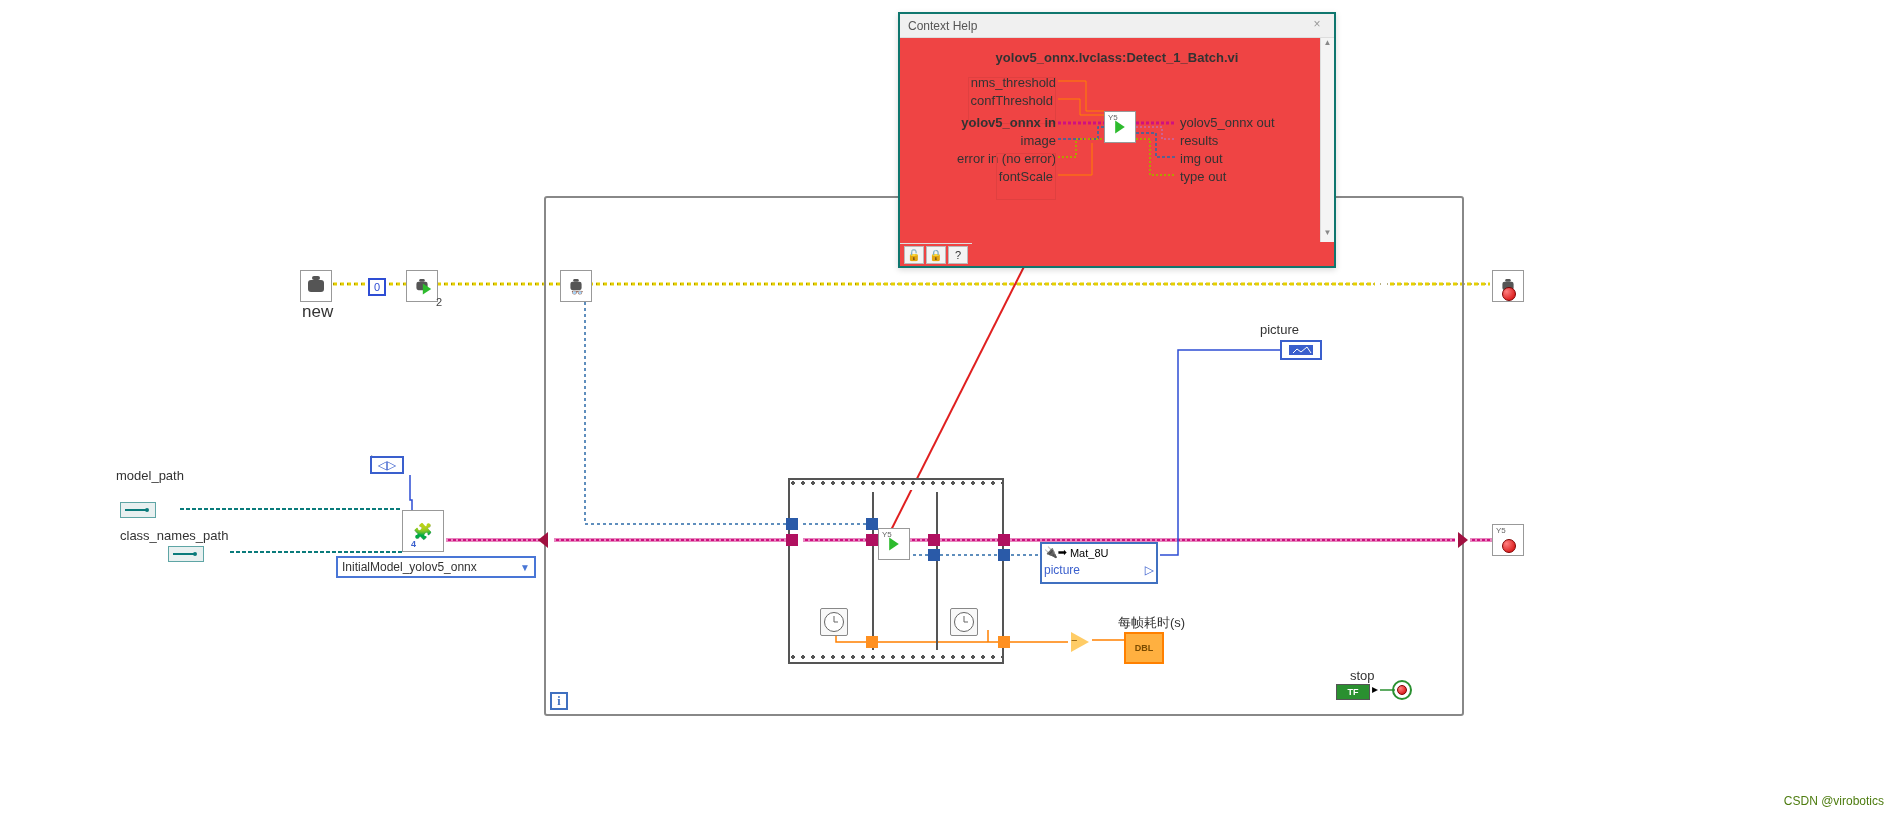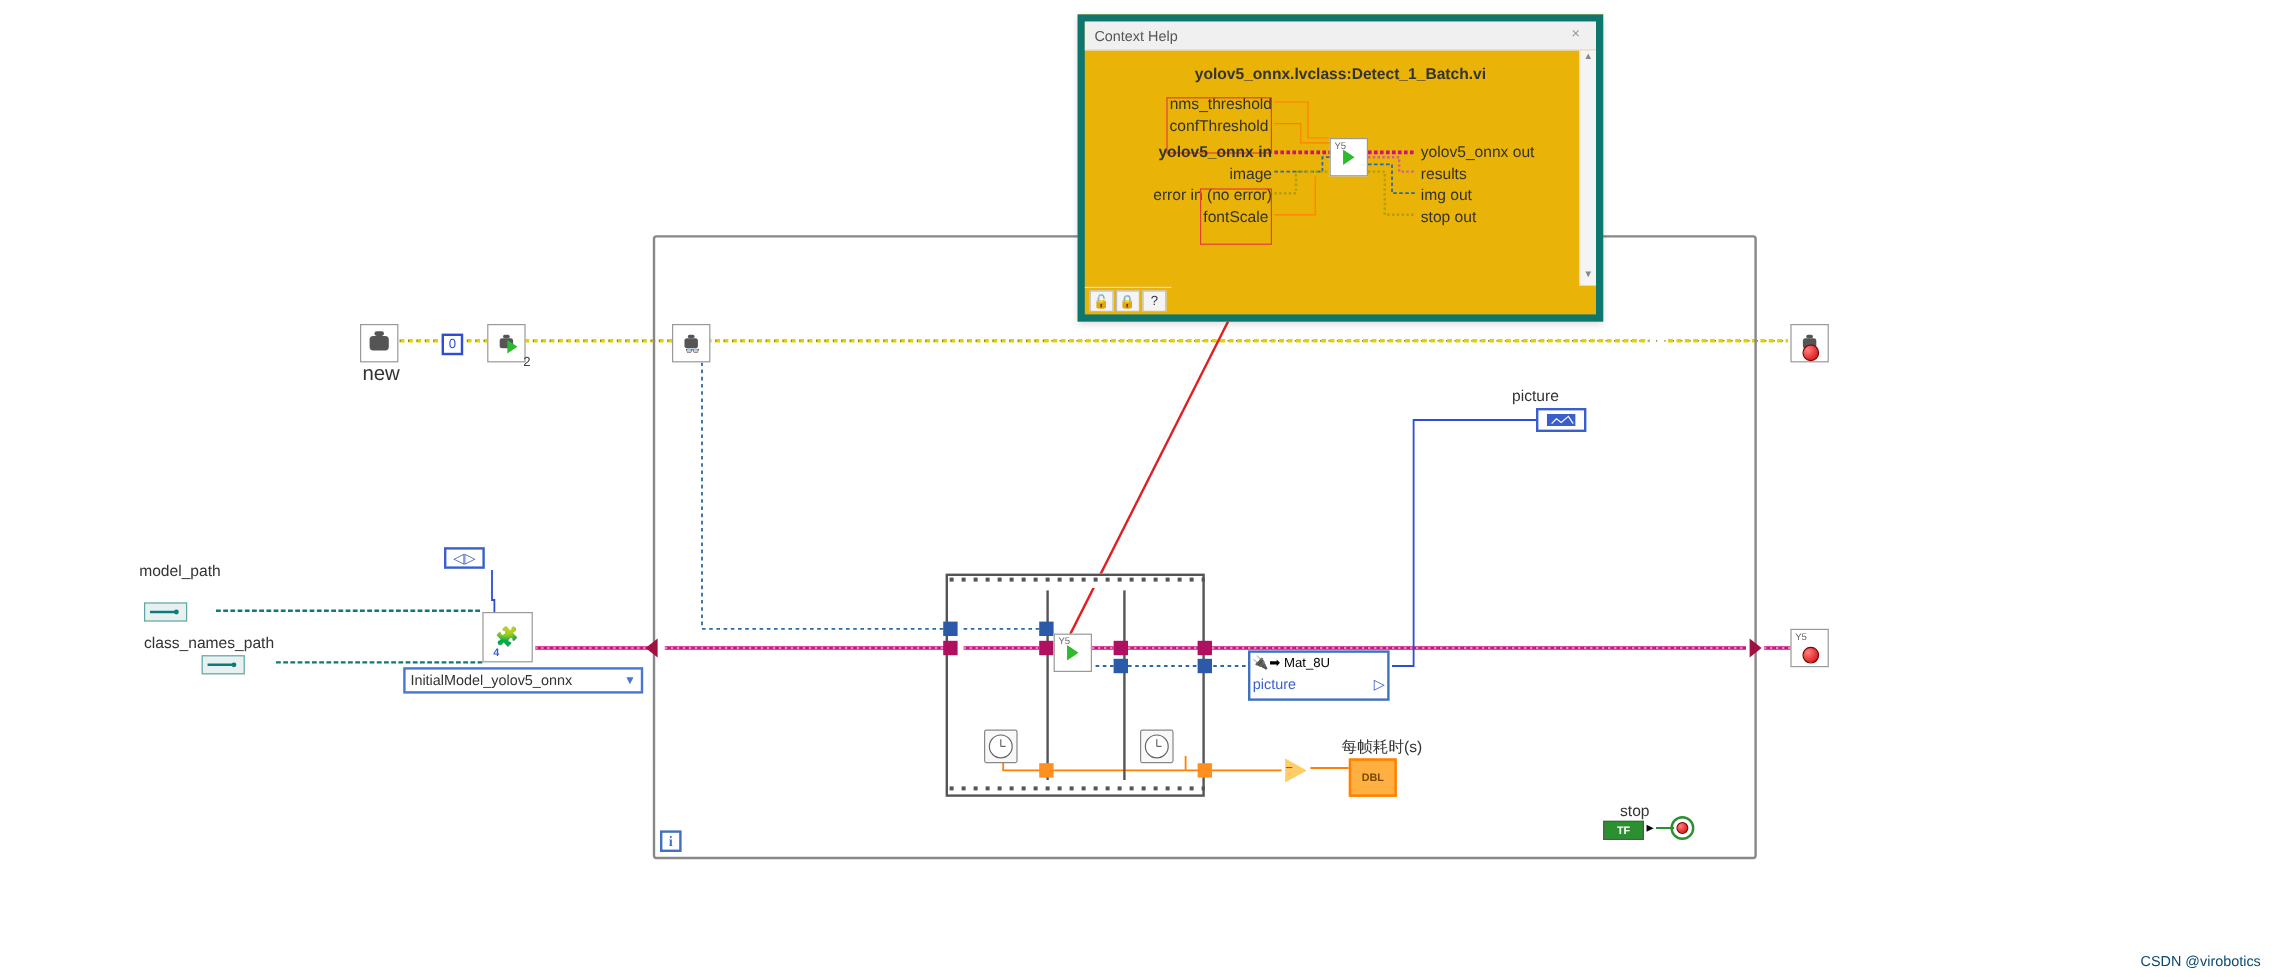--- a/index.html
+++ b/index.html
@@ -18,34 +18,34 @@
 .int-const{border:2px solid #2e4dd4;background:#fff;color:#2e4dd4;padding:1px 4px;font-size:11px}
 .loop-struct{border:2px solid #888;background:none}
 .shift-reg{width:0;height:0}
 .shift-left{border-top:8px solid transparent;border-bottom:8px solid transparent;border-right:10px solid #a01040}
 .shift-right{border-top:8px solid transparent;border-bottom:8px solid transparent;border-left:10px solid #a01040}
 .pink-tunnel{width:12px;height:12px;background:#b01060}
 .blue-tunnel{width:12px;height:12px;background:#2a5aa8}
 .film-holes{height:12px;background:#fff;background-image:radial-gradient(circle,#555 2px,transparent 2px);background-size:10px 10px;}
 .ring-ctrl{border:2px solid #4976d6;background:#fff;display:flex;align-items:center;padding:2px 4px;color:#333}
 .ring-arrow{color:#4976d6;font-size:10px}
-.help-window{border:6px solid #0f766e;background:#eab308;box-shadow:0 2px 6px rgba(0,0,0,0.15)}
+.help-window{border:2px solid #0f766e;background:#ef4444;box-shadow:0 2px 6px rgba(0,0,0,0.15)}
 .help-title-bar{background:#f0f0f0;border-bottom:1px solid #ddd;height:24px;display:flex;align-items:center;padding:0 8px;color:#555;font-size:12px}
 .help-close{margin-left:auto;width:18px;height:18px;text-align:center;color:#999;cursor:default}
 .help-body{padding:12px 16px;font-size:13px;color:#333;position:relative;height:calc(100% - 24px)}
 .help-toolbar{border-top:1px solid #ddd;padding:2px 4px;display:flex;gap:2px;position:absolute;bottom:0;left:0}
 .help-tool-btn{width:20px;height:18px;border:1px solid #bbb;background:#f4f4f4;display:flex;align-items:center;justify-content:center;font-size:11px}
 .red-box{border:1px solid #e04040;padding:15px 2px}
 .clock-icon{width:28px;height:28px;border:1px solid #888;background:#f8f8f8;display:flex;align-items:center;justify-content:center;border-radius:2px}
 .clock-face{width:20px;height:20px;border-radius:50%;border:1.5px solid #666;position:relative;background:#fff}
 .clock-face:before{content:"";position:absolute;top:50%;left:50%;width:1px;height:6px;background:#666;transform-origin:bottom;transform:translate(-50%,-100%) rotate(0)}
 .clock-face:after{content:"";position:absolute;top:50%;left:50%;width:1px;height:4px;background:#666;transform-origin:bottom;transform:translate(-50%,-100%) rotate(90deg)}
 .subtract-node{width:24px;height:24px;display:flex;align-items:center;justify-content:center}
 .subtract-tri{width:0;height:0;border-left:18px solid #ffcc66;border-top:10px solid transparent;border-bottom:10px solid transparent;position:relative}
-.watermark{color:#0c4a6e;font-size:12px}
+.watermark{color:#4d7c0f;font-size:12px}
 .iter-term{border:2px solid #4070c0;background:#fff;color:#4070c0;font-weight:bold;font-family:serif;width:18px;height:18px;display:flex;align-items:center;justify-content:center;font-size:12px}
 .pic-ind{border:2px solid #3a5fcd;width:42px;height:20px;background:#fff;display:flex;align-items:center;justify-content:center}
 .enum-ctrl{border:2px solid #3a5fcd;background:#fff;width:34px;height:18px;display:flex;align-items:center;justify-content:center}
 .xctl-box{border:2px solid #4070c0;background:#fff;padding:2px 4px;display:flex;align-items:center;gap:4px}
 svg.wire-layer{position:absolute;top:0;left:0;pointer-events:none}
 </style>
 </head>
 <body>
 
 <svg class="wire-layer" width="1904" height="814">
@@ -250,21 +250,21 @@
         <path d="M 142 100 H 176 V 68" stroke="#ff8000" stroke-width="1" fill="none"></path>
         <path d="M 220 48 H 260" stroke="#d01080" stroke-width="3" fill="none" stroke-dasharray="3,2"></path>
         <path d="M 220 52 H 246 V 64 H 260" stroke="#d06090" stroke-width="2" stroke-dasharray="2,2" fill="none"></path>
         <path d="M 220 58 H 240 V 82 H 260" stroke="#2a6aa8" stroke-width="1.5" stroke-dasharray="3,2" fill="none"></path>
         <path d="M 220 64 H 234 V 100 H 260" stroke="#b0a000" stroke-width="2" stroke-dasharray="2,2" fill="none"></path>
       </svg>
 
       <div class="abs" style="left:264px;top:40px">yolov5_onnx out</div>
       <div class="abs" style="left:264px;top:58px">results</div>
       <div class="abs" style="left:264px;top:76px">img out</div>
-      <div class="abs" style="left:264px;top:94px">stop out</div>
+      <div class="abs" style="left:264px;top:94px">type out</div>
     </div>
 
     <div class="abs" style="right:0;top:0;bottom:24px;width:14px;background:#f4f4f4;border-left:1px solid #ddd">
       <div style="position:absolute;top:0;width:100%;height:14px;text-align:center;color:#888;font-size:8px">▲</div>
       <div style="position:absolute;bottom:0;width:100%;height:14px;text-align:center;color:#888;font-size:8px">▼</div>
     </div>
     <div class="help-toolbar">
       <div class="help-tool-btn">🔓</div>
       <div class="help-tool-btn">🔒</div>
       <div class="help-tool-btn">?</div>

